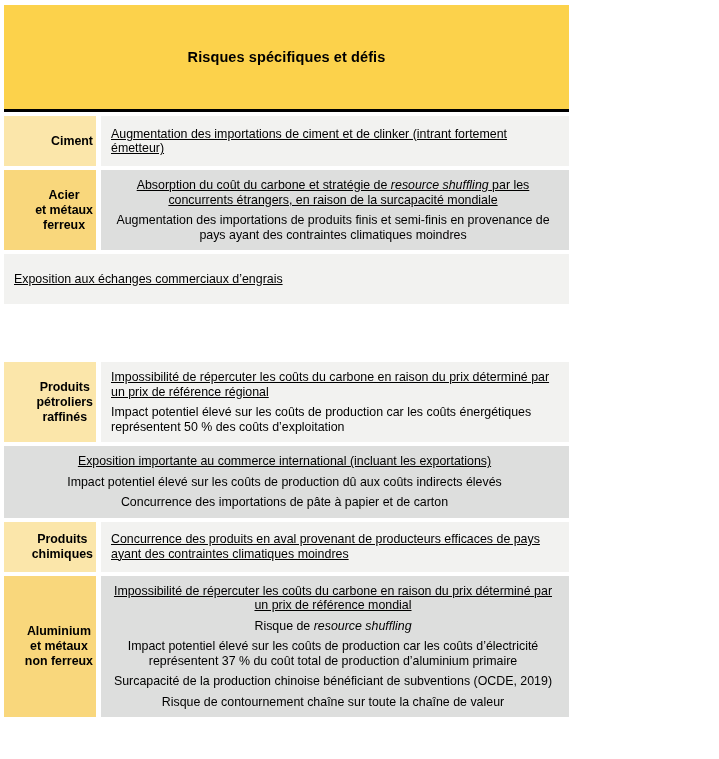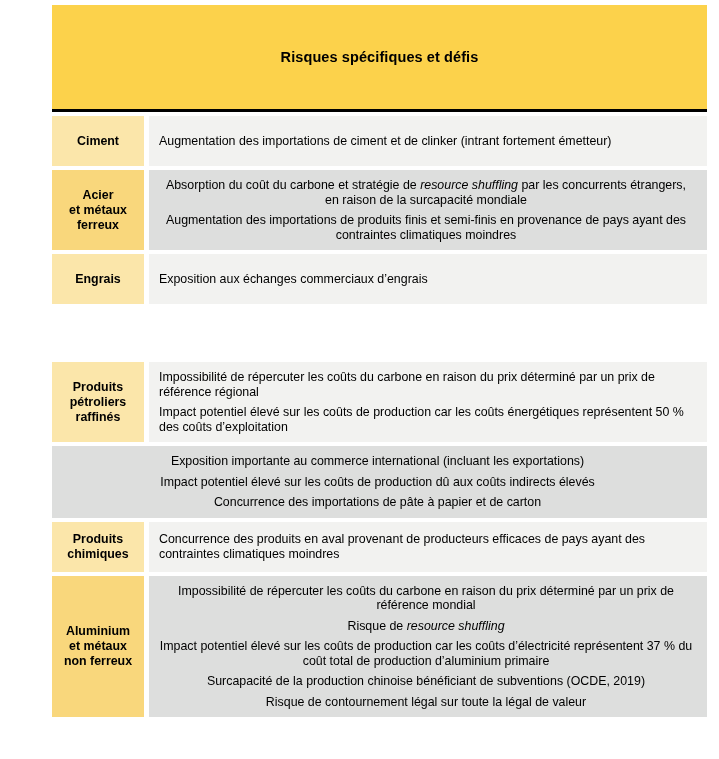--- a/index.html
+++ b/index.html
@@ -13,23 +13,22 @@
     --page_bg:#ffffff;
   }
   *{box-sizing:border-box;}
   html,body{margin:0;padding:0;background:var(--page_bg);}
   body{
     font-family:"Liberation Sans", sans-serif;
     color:var(--text);
     -webkit-font-smoothing:antialiased;
   }
   .page{
-    width:671px;
-    padding:5px 0 5px 16px;
-    margin-left:36px;
+    width:569px;
+    padding:5px 0 5px 4px;
   }
   .header{
     background:var(--header_bg);
     height:104px;
     display:flex;
     align-items:center;
     justify-content:center;
   }
   .title{
     font-weight:bold;
@@ -47,40 +46,40 @@
     margin-bottom:4px;
     min-height:50px;
   }
   .row:last-child{margin-bottom:0;}
   .label-cell{
     flex:0 0 92px;
     width:92px;
     margin-right:5px;
     display:flex;
     align-items:center;
-    justify-content:center;
+    justify-content:flex-end;
     text-align:center;
     font-weight:bold;
     font-size:12.4px;
     line-height:15px;
     padding:6px 3px;
   }
   .content-cell{
     flex:1 1 auto;
     display:flex;
     flex-direction:column;
     justify-content:center;
     padding:8px 14px 8px 10px;
     font-size:12.4px;
     line-height:14.5px;
   }
   .risk-item{
     margin:3px 0;
   }
-  .risk-item:first-child{margin-top:0;}
+  .risk-item:first-child{margin-top:0;text-decoration:underline;}
   .risk-item:last-child{margin-bottom:0;}
   .risk-item em{font-style:italic;}
   .shade-a .label-cell{background:var(--label_light);}
   .shade-a .content-cell{background:var(--content_light);}
   .shade-b .label-cell{background:var(--label_dark);}
   .shade-b .content-cell{background:var(--content_dark);text-align:center;}
 </style>
 </head>
 <body>
 
@@ -101,23 +100,20 @@
       <div class="row shade-b">
         <div class="label-cell">
           <span>Acier<br>et métaux<br>ferreux</span>
         </div>
         <div class="content-cell">
           <p class="risk-item"><span>Absorption du coût du carbone et stratégie de </span><em>resource shuffling</em><span> par les concurrents étrangers, en raison de la surcapacité mondiale</span></p>
           <p class="risk-item"><span>Augmentation des importations de produits finis et semi-finis en provenance de pays ayant des contraintes climatiques moindres</span></p>
         </div>
       </div>
       <div class="row shade-a">
-        <div class="label-cell">
-          <span>Engrais</span>
-        </div>
         <div class="content-cell">
           <p class="risk-item"><span>Exposition aux échanges commerciaux d’engrais</span></p>
         </div>
       </div>
       <div class="row shade-b">
       </div>
       <div class="row shade-a">
         <div class="label-cell">
           <span>Produits<br>pétroliers<br>raffinés</span>
         </div>
@@ -143,17 +139,17 @@
       </div>
       <div class="row shade-b">
         <div class="label-cell">
           <span>Aluminium<br>et métaux<br>non ferreux</span>
         </div>
         <div class="content-cell">
           <p class="risk-item"><span>Impossibilité de répercuter les coûts du carbone en raison du prix déterminé par un prix de référence mondial</span></p>
           <p class="risk-item"><span>Risque de </span><em>resource shuffling</em></p>
           <p class="risk-item"><span>Impact potentiel élevé sur les coûts de production car les coûts d’électricité représentent 37 % du coût total de production d’aluminium primaire</span></p>
           <p class="risk-item"><span>Surcapacité de la production chinoise bénéficiant de subventions (OCDE, 2019)</span></p>
-          <p class="risk-item"><span>Risque de contournement légal sur toute la légal de valeur</span></p>
+          <p class="risk-item"><span>Risque de contournement chaîne sur toute la chaîne de valeur</span></p>
         </div>
       </div>
     </div>
 </div>
 
 </body></html>

